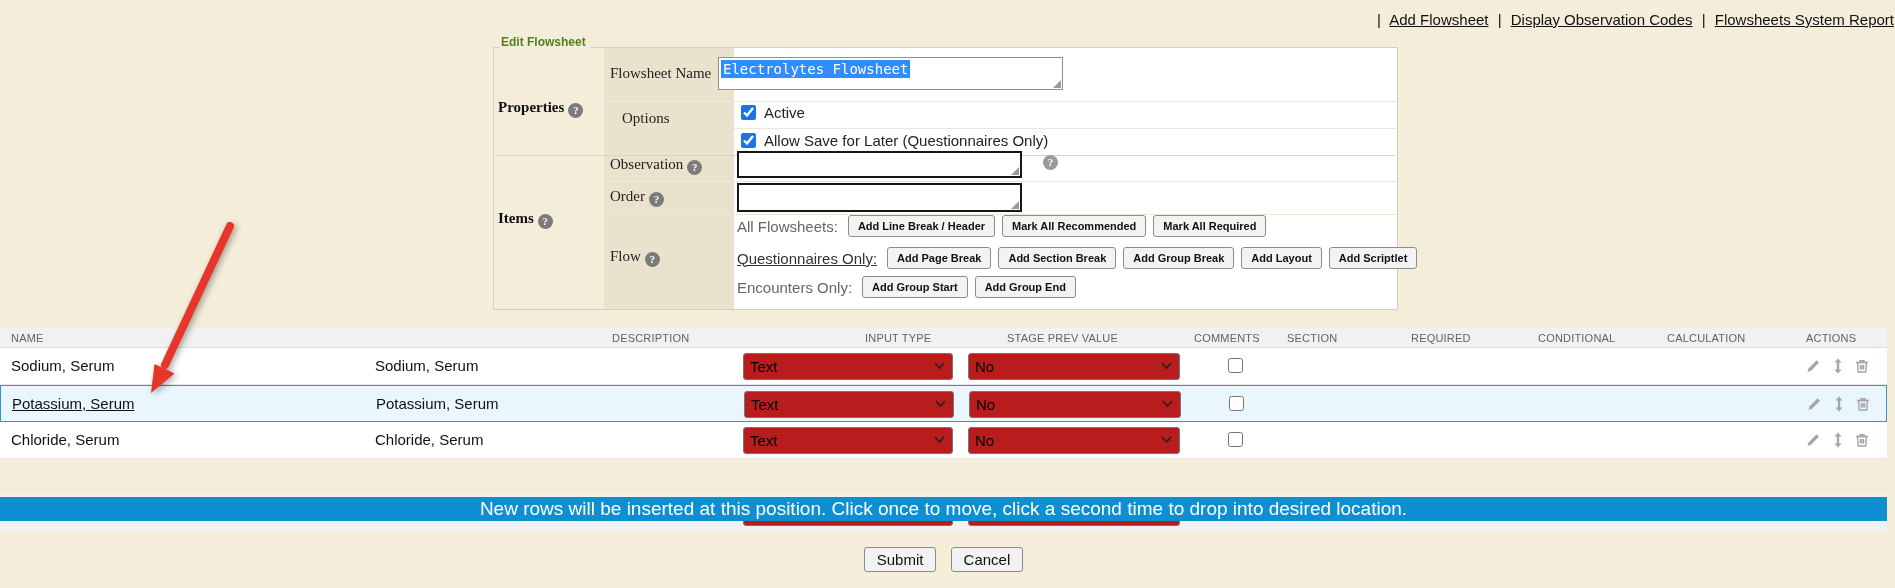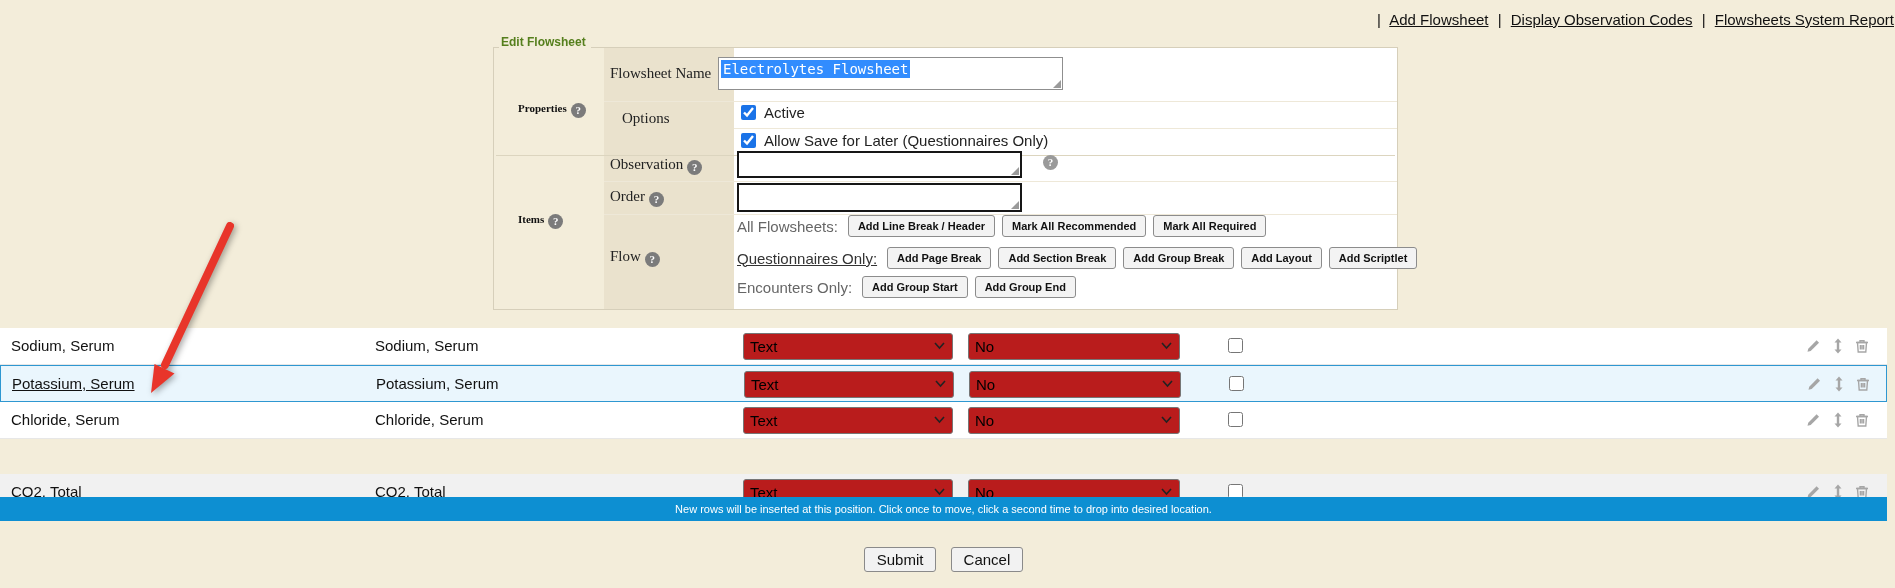--- a/index.html
+++ b/index.html
@@ -13,21 +13,21 @@
   .top-nav .sep { margin:0 5px; text-decoration:none; }
 
   
   .panel { position:absolute; left:493px; top:47px; width:905px; height:263px;
            border:1px solid var(--panel-border); }
   .panel-title { position:absolute; left:5px; top:-13px; background:var(--page-bg);
                  padding:0 5px 0 2px; color:var(--title-green); font-size:12px; font-weight:bold; }
   .label-col { position:absolute; left:110px; top:0; width:130px; height:100%; background:var(--label-col-bg); }
   .content-col { position:absolute; left:240px; top:0; right:0; height:100%; background:#fff; }
   .panel .abs { position:absolute;font-family:Liberation Serif, serif; }
-  .grp-label { font-weight:bold; font-size:11px; color:#111;margin-left:20px; }
+  .grp-label { font-weight:bold; font-size:15px; color:#111; }
   .fld-label { font-size:15px; color:#222; }
   .hline { position:absolute; height:1px; background:var(--row-line); }
   .hline.full { background:var(--divider); }
 
   .help-q { display:inline-block; width:15px; height:15px; border-radius:50%; background:#7b7b7b;
             color:#fff; font-size:11px; font-weight:bold; text-align:center; line-height:15px;
             vertical-align:-2px; margin-left:4px; cursor:pointer; }
   .help-q.lite { background:#9a9a9a; }
 
   .fake-textarea { position:absolute; background:#fff; overflow:hidden; }
@@ -67,21 +67,21 @@
                      appearance:none; -webkit-appearance:none; cursor:pointer; }
   .sel-wrap .chev { position:absolute; right:8px; top:9px; pointer-events:none; line-height:0; }
   .c-chk { position:absolute; left:1228px; top:10px; }
   .c-actions { position:absolute; left:1806px; top:10px; display:flex; gap:11px; }
   .c-actions .aicon { cursor:pointer; line-height:0; }
 
   .tooltip { position:absolute; left:138px; top:429px; background:#fff; border:1px solid #6f6f6f;
              padding:5px 11px; font-size:13.5px; color:#333; white-space:nowrap; z-index:30; }
 
   .insert-bar { position:absolute; left:0; top:497px; width:1887px; height:24px;
-                background:var(--insert-bar-blue); color:#fff; font-size:11px;
+                background:var(--insert-bar-blue); color:#fff; font-size:19px;
                 text-align:center; line-height:24px; cursor:pointer; }
 
   .footer { position:absolute; left:0; top:547px; width:1887px; text-align:center; }
   .btn-std { font-family:"Liberation Sans", sans-serif; font-size:15px; color:#111; background:#f2f2f2;
              border:1px solid #8a8a8a; border-radius:3px; padding:3px 12px; margin:0 5px; cursor:pointer; }
 
   .arrow-overlay { position:absolute; left:0; top:0; width:1895px; height:588px;
                    pointer-events:none; z-index:50; }
 </style>
 </head>
@@ -165,20 +165,32 @@
       <button class="btn-sm">Add Scriptlet</button>
     </div>
     <div class="flow-row" style="left:243px; top:228px;">
       <span class="flow-lbl">Encounters Only:</span>
       <button class="btn-sm">Add Group Start</button>
       <button class="btn-sm">Add Group End</button>
     </div>
   </div>
 
   <div class="grid">
+    <div class="t-head">
+      <span style="left:11px;">NAME</span>
+      <span style="left:612px;">DESCRIPTION</span>
+      <span style="left:865px;">INPUT TYPE</span>
+      <span style="left:1007px;">STAGE PREV VALUE</span>
+      <span style="left:1194px;">COMMENTS</span>
+      <span style="left:1287px;">SECTION</span>
+      <span style="left:1411px;">REQUIRED</span>
+      <span style="left:1538px;">CONDITIONAL</span>
+      <span style="left:1667px;">CALCULATION</span>
+      <span style="left:1806px;">ACTIONS</span>
+    </div>
 
     <div class="t-row">
       <span class="c-name">Sodium, Serum</span>
       <span class="c-desc">Sodium, Serum</span>
       <span class="sel-wrap p1"><select><option>Text</option></select><span class="chev"><svg width="11" height="8" viewBox="0 0 11 8">
               <polyline points="1,1 5.5,6 10,1" fill="none" stroke="#222" stroke-width="1.6"></polyline>
             </svg></span></span>
       <span class="sel-wrap p2"><select><option>No</option></select><span class="chev"><svg width="11" height="8" viewBox="0 0 11 8">
               <polyline points="1,1 5.5,6 10,1" fill="none" stroke="#222" stroke-width="1.6"></polyline>
             </svg></span></span>

